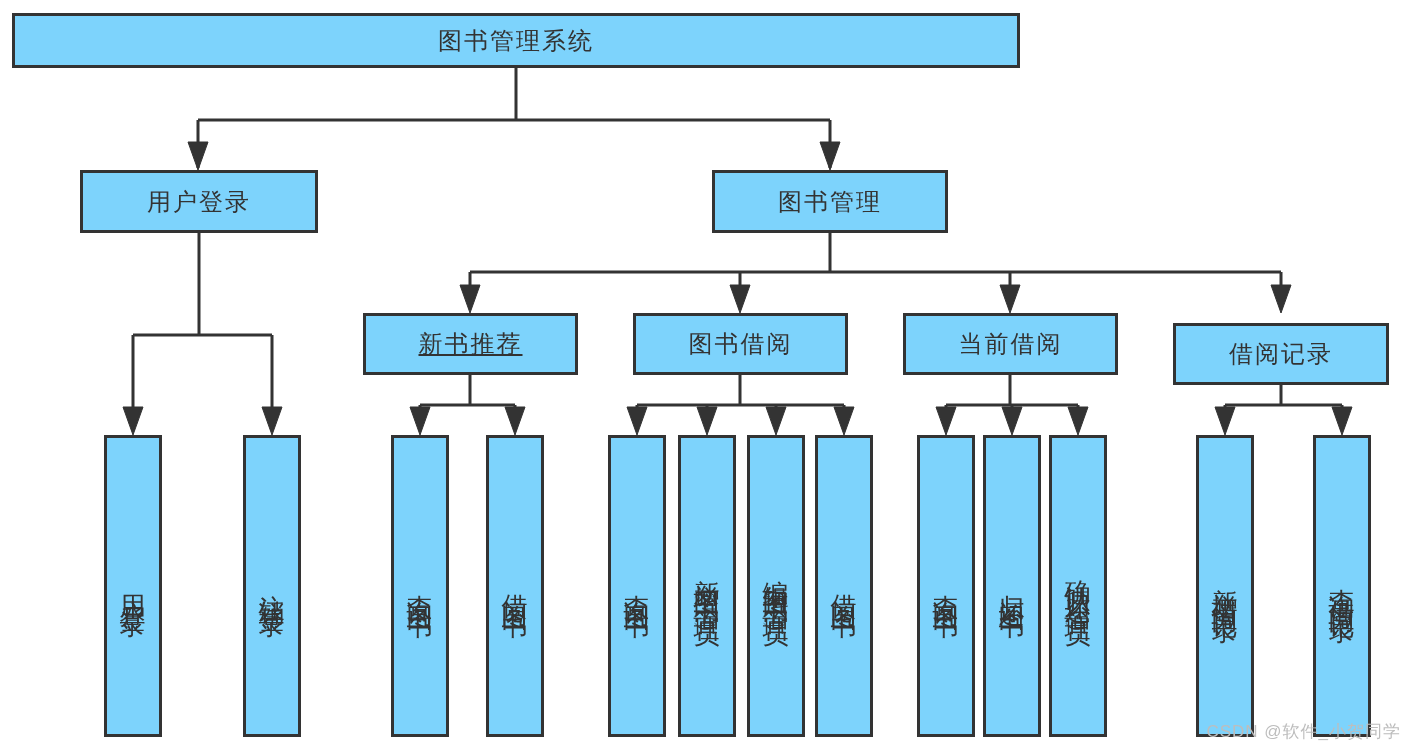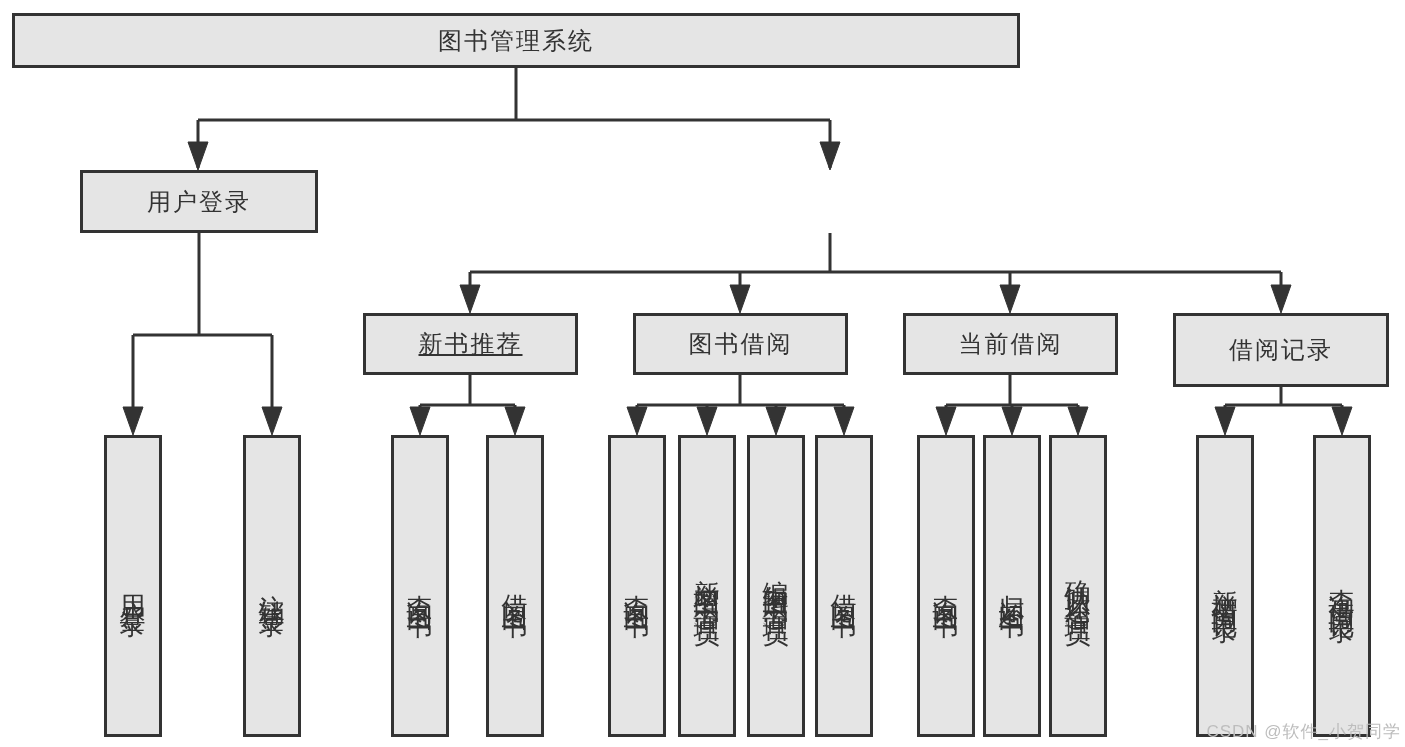--- a/index.html
+++ b/index.html
@@ -24,21 +24,21 @@
     stroke-width: 3;
     fill: none;
   }
   svg.wires polygon {
     fill: #333333;
     stroke: #333333;
   }
 
   .node {
     position: absolute;
-    background: #e5e5e5;
+    background: #7dd3fc;
     border: 3px solid #333333;
     color: #333333;
     display: flex;
     align-items: center;
     justify-content: center;
     z-index: 2;
     text-align: center;
   }
 
   .hnode {
@@ -119,25 +119,26 @@
     <g>
       <path d="M1281 375 V405 M1225 405 H1342 M1225 405 V431 M1342 405 V431"></path>
       <polygon points="1215,407 1235,407 1225,435"></polygon>
       <polygon points="1332,407 1352,407 1342,435"></polygon>
     </g>
   </svg>
 
   <div class="node hnode root" style="left:12px; top:13px; width:1008px; height:55px;">图书管理系统</div>
 
   <div class="node hnode" style="left:80px; top:170px; width:238px; height:63px;">用户登录</div>
+  <div class="node hnode" style="left:712px; top:170px; width:236px; height:63px;">图书管理</div>
 
   <div class="node hnode" style="left:363px; top:313px; width:215px; height:62px;text-decoration:underline;">新书推荐</div>
   <div class="node hnode" style="left:633px; top:313px; width:215px; height:62px;">图书借阅</div>
   <div class="node hnode" style="left:903px; top:313px; width:215px; height:62px;">当前借阅</div>
-  <div class="node hnode" style="left:1173px; top:313px; width:216px; height:74px;">借阅记录</div>
+  <div class="node hnode" style="left:1173px; top:323px; width:216px; height:62px;">借阅记录</div>
 
   <div class="node vnode" style="left:104px; top:435px; width:58px; height:302px;">用户登录</div>
   <div class="node vnode" style="left:243px; top:435px; width:58px; height:302px;">注销登录</div>
 
   <div class="node vnode" style="left:391px; top:435px; width:58px; height:302px;">查询图书</div>
   <div class="node vnode" style="left:486px; top:435px; width:58px; height:302px;">借阅图书</div>
 
   <div class="node vnode" style="left:608px; top:435px; width:58px; height:302px;">查询图书</div>
   <div class="node vnode" style="left:678px; top:435px; width:58px; height:302px;">新增图书（管理员）</div>
   <div class="node vnode" style="left:747px; top:435px; width:58px; height:302px;">编辑图书（管理员）</div>

